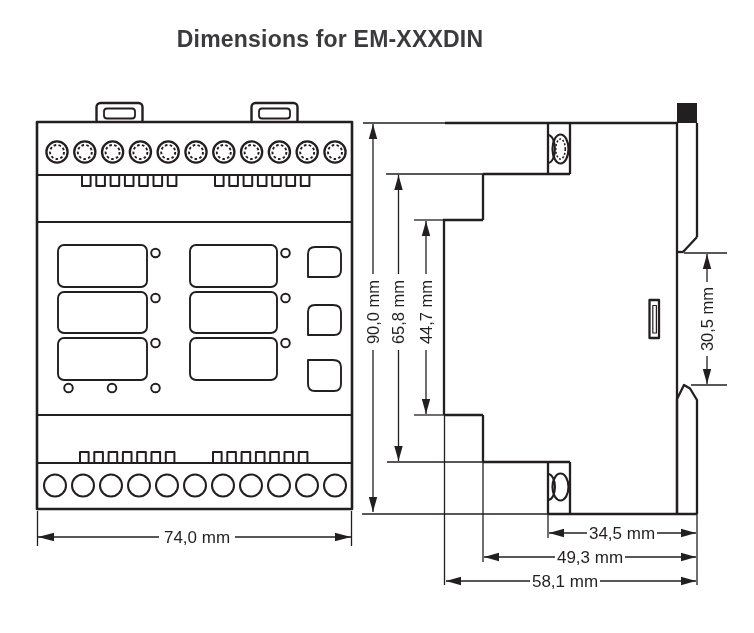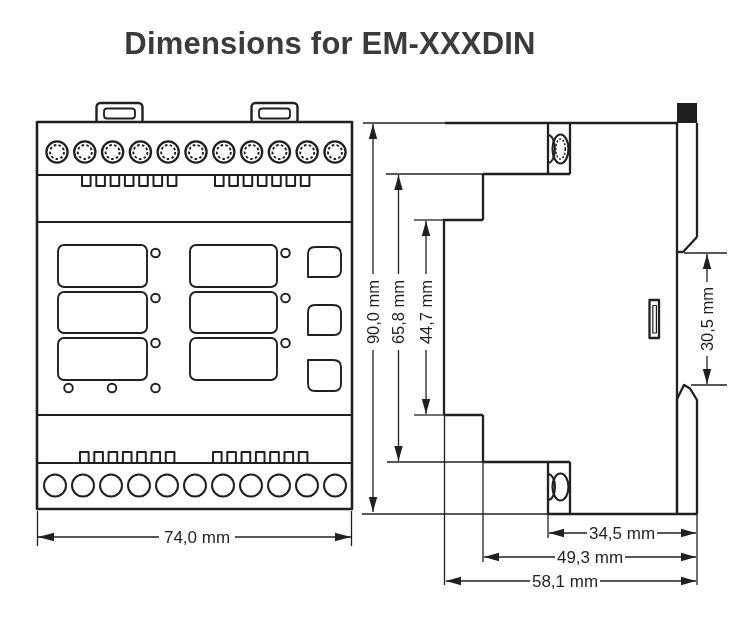--- a/index.html
+++ b/index.html
@@ -2,21 +2,21 @@
 <html><head>
 <meta charset="utf-8">
 <style>
   html,body{margin:0;padding:0;background:#ffffff;}
   .page{
     position:relative;width:754px;height:633px;background:#ffffff;
     font-family:"Liberation Sans", sans-serif;overflow:hidden;
   }
   .title{
     position:absolute;left:0;top:26px;width:660px;text-align:center;
-    font-size:31px;font-weight:bold;color:#3b3b3d;letter-spacing:0.2px;
+    font-size:23px;font-weight:bold;color:#3b3b3d;letter-spacing:0.2px;
   }
   svg text{font-family:"Liberation Sans", sans-serif;fill:#231f20;}
   svg .dimlabel{font-size:17px;}
   svg .dimlabel-v{font-size:16.5px;}
 </style>
 </head>
 <body>
 
 <div class="page">
 

